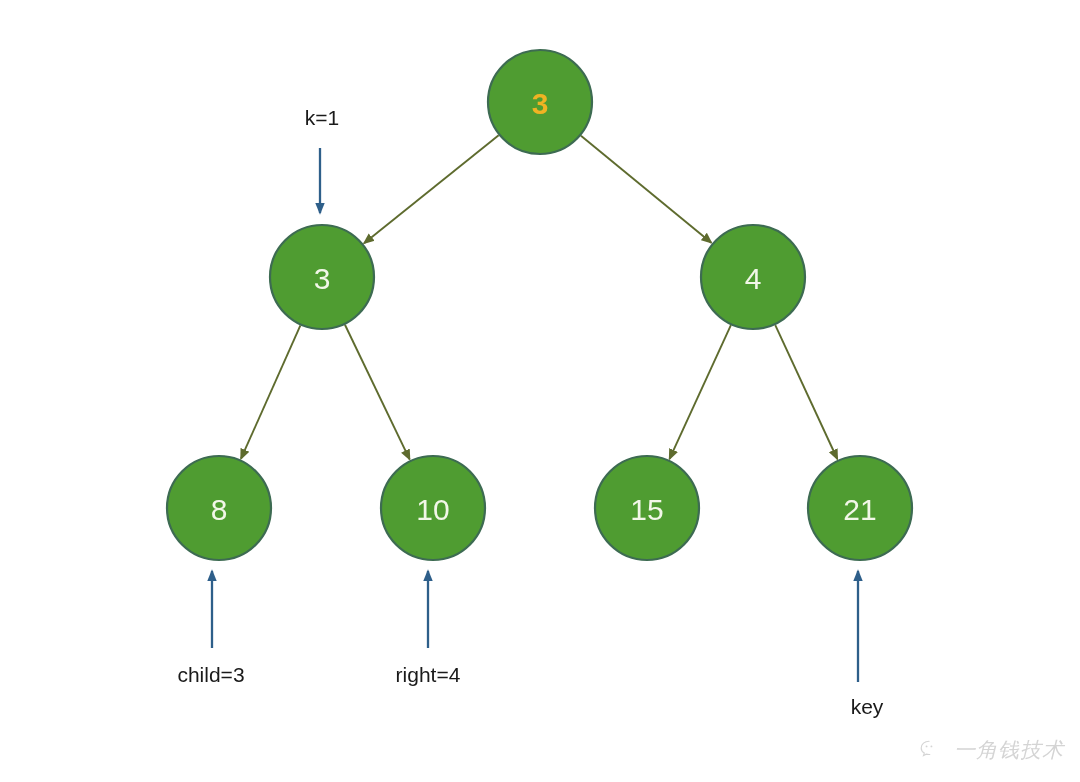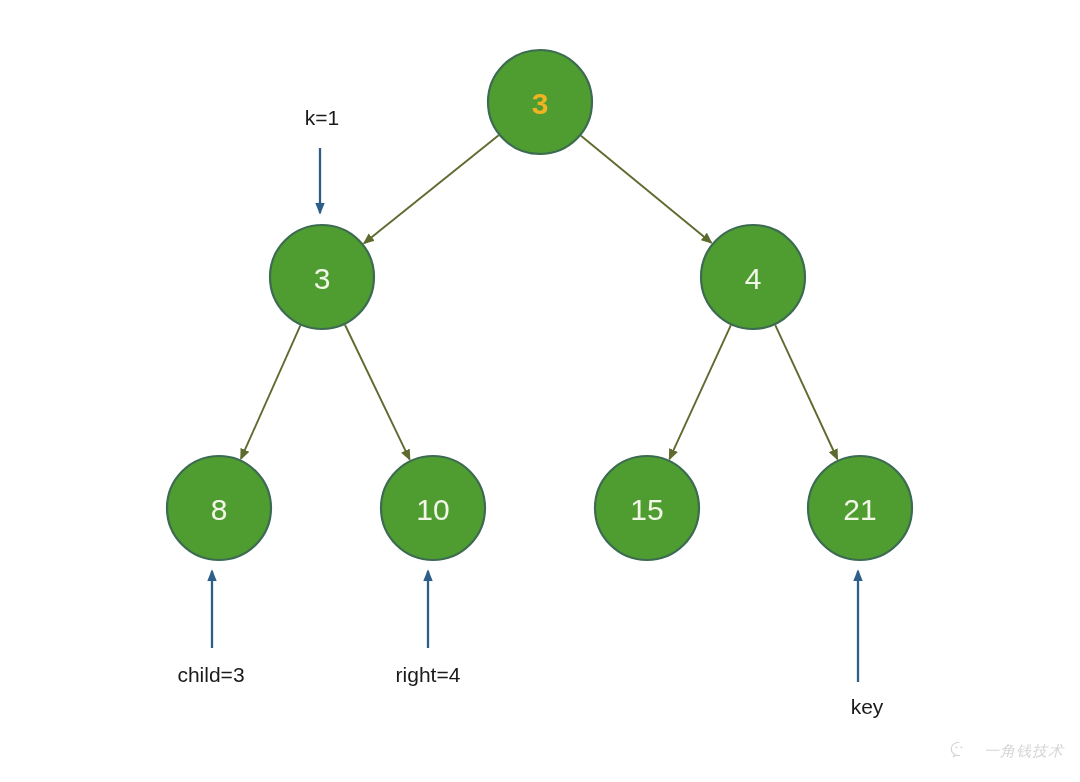--- a/index.html
+++ b/index.html
@@ -59,21 +59,21 @@
     right: 16px;
     bottom: 18px;
     display: flex;
     align-items: center;
     gap: 9px;
     opacity: 0.42;
     user-select: none;
   }
   .watermark-text {
     font-family: Liberation Mono, monospace;
-    font-size: 15px;
+    font-size: 21px;
     color: #9a9a9a;
     letter-spacing: 1px;
     font-style: italic;
   }
   .watermark-icon {
     width: 26px;
     height: 26px;
     flex: 0 0 auto;
   }
 </style>

